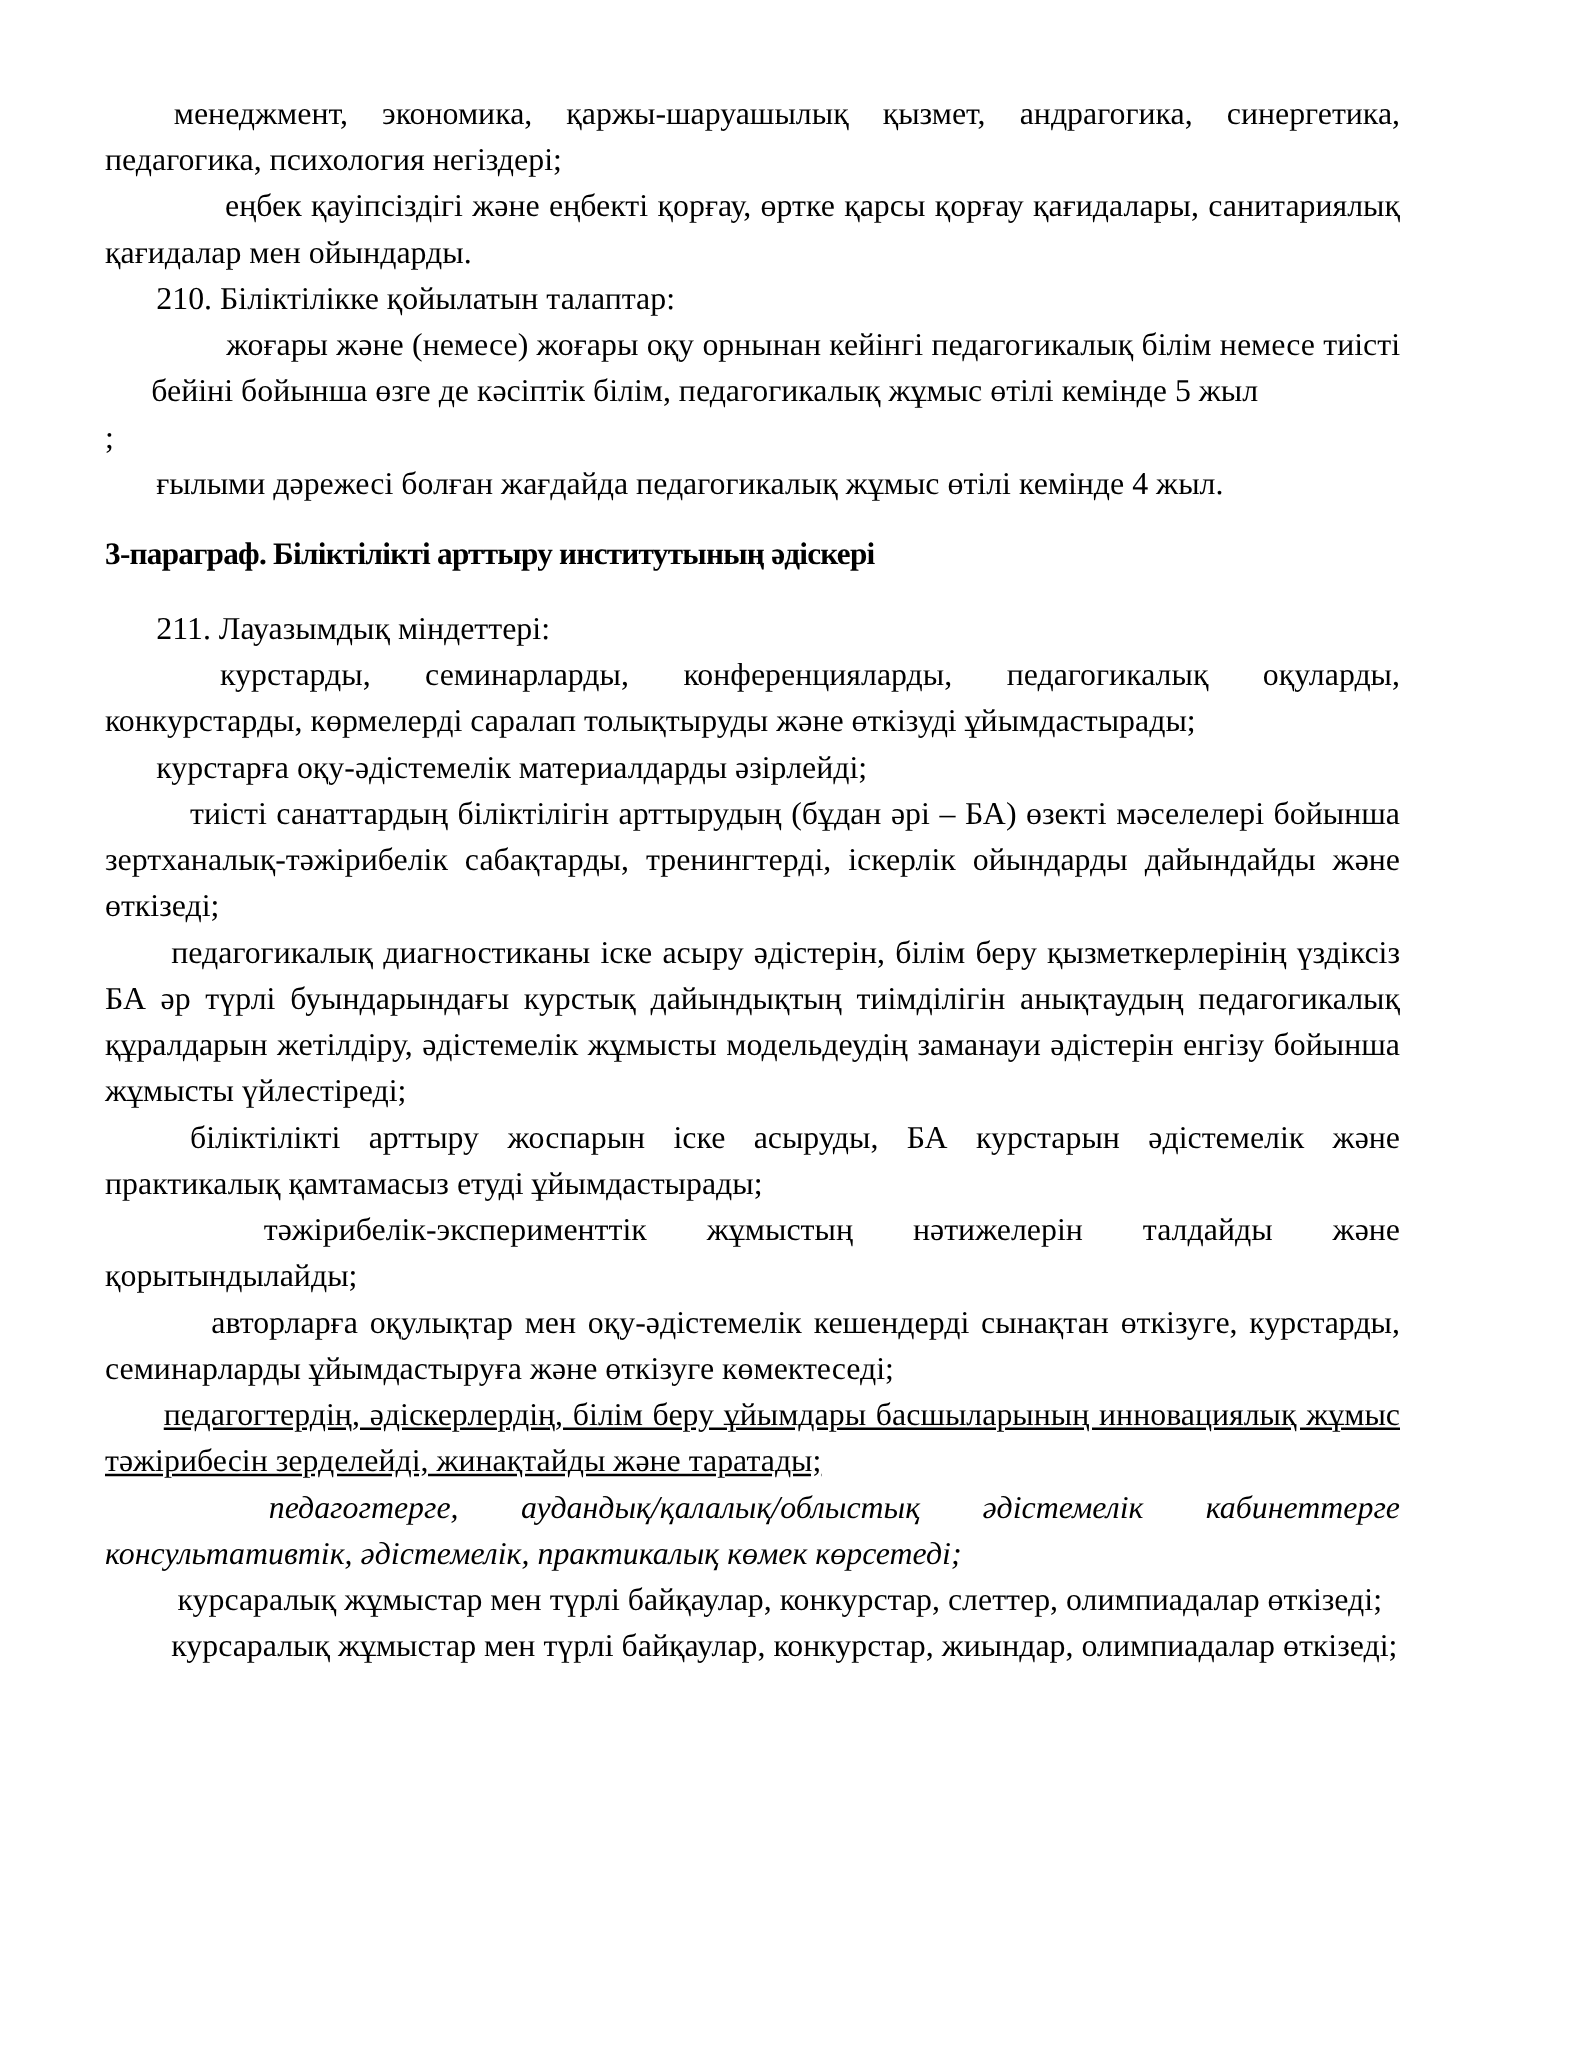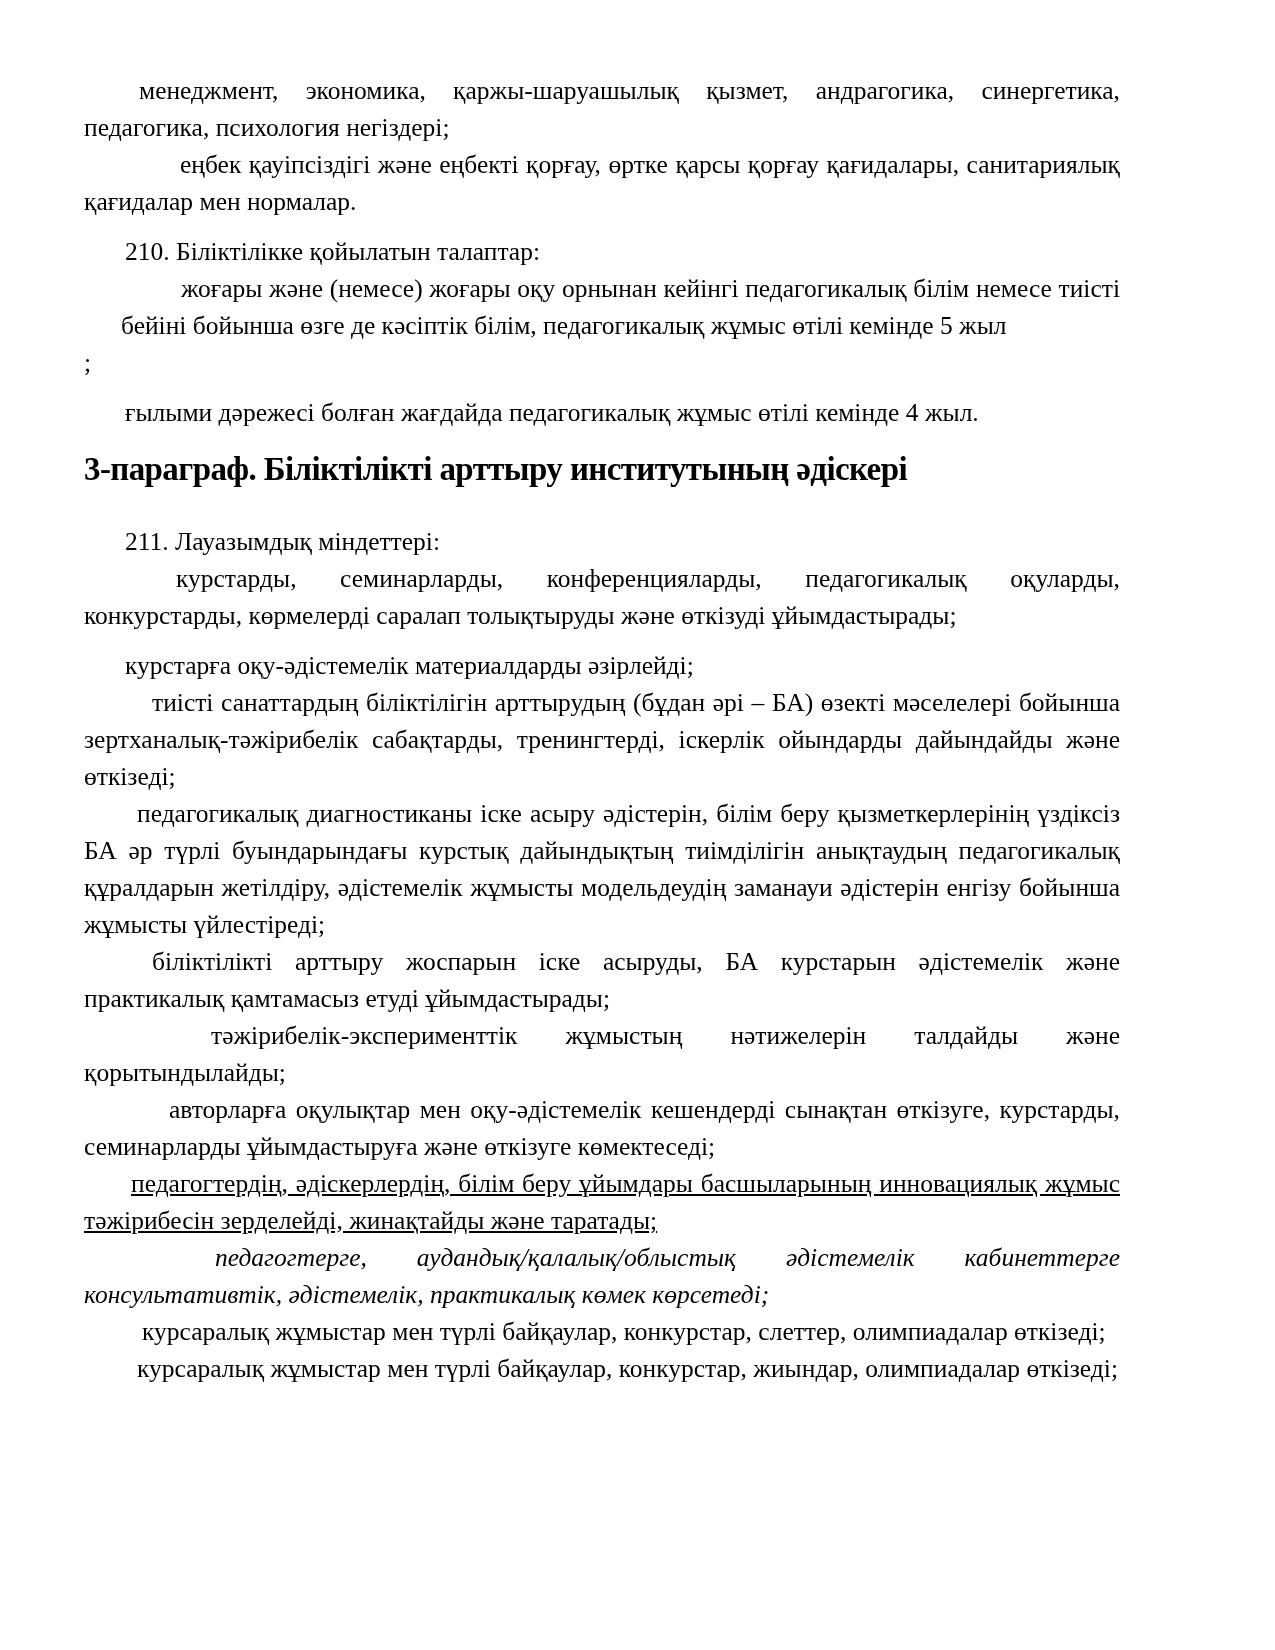--- a/index.html
+++ b/index.html
@@ -22,47 +22,47 @@
       width: 1036px;
       font-size: 25.5px;
       line-height: 37px;
     }
     .para {
       margin: 0;
       text-align: justify;
       text-align-last: left;
     }
     .i0 { text-indent: 55px; font-family: Liberation Serif, serif; }
-    .i1 { text-indent: 41px; margin-top: 13px; }
+    .i1 { text-indent: 41px; }
     .i2 { text-indent: 60px; margin-left: 37px; }
     .i3 { text-indent: 96px; }
     .i4 { text-indent: 92px; }
     .i5 { text-indent: 68px; }
     .i6 { text-indent: 85px; }
     .i7 { text-indent: 127px; }
     .i8 { text-indent: 47px; text-decoration: underline; }
     .i9 { text-indent: 131px; font-style: italic; }
     .i10 { text-indent: 58px; }
     .i11 { text-indent: 53px; }
     .heading {
       margin: 0;
       font-weight: bold;
-      font-size: 33px;
+      font-size: 25px;
       letter-spacing: -0.6px;
       line-height: 37px;
     }
     .gap-h-top { height: 20px; }
     .gap-h-bottom { height: 22px; }
   </style>
 </head>
 <body>
 
 <div class="page">
   <p class="para i0">менеджмент, экономика, қаржы-шаруашылық қызмет, андрагогика, синергетика, педагогика, психология негіздері;</p>
-  <p class="para i3">еңбек қауіпсіздігі және еңбекті қорғау, өртке қарсы қорғау қағидалары, санитариялық қағидалар мен нормалар.</p>
+  <p class="para i3">еңбек қауіпсіздігі және еңбекті қорғау, өртке қарсы қорғау қағидалары, санитариялық қағидалар мен ойындарды.</p>
   <p class="para i1">210. Біліктілікке қойылатын талаптар:</p>
   <p class="para i2">жоғары және (немесе) жоғары оқу орнынан кейінгі педагогикалық білім немесе тиісті бейіні бойынша өзге де кәсіптік білім, педагогикалық жұмыс өтілі кемінде 5 жыл</p>
   <p class="para">;</p>
   <p class="para i1">ғылыми дәрежесі болған жағдайда педагогикалық жұмыс өтілі кемінде 4 жыл.</p>
 
   <div class="gap-h-top"></div>
   <h2 class="heading">3-параграф. Біліктілікті арттыру институтының әдіскері</h2>
   <div class="gap-h-bottom"></div>
 
   <p class="para i1">211. Лауазымдық міндеттері:</p>

